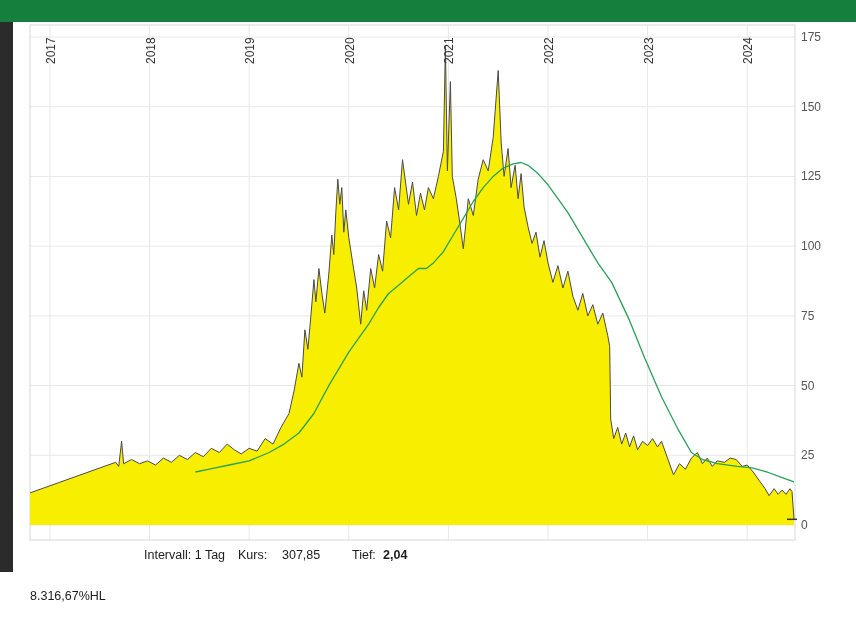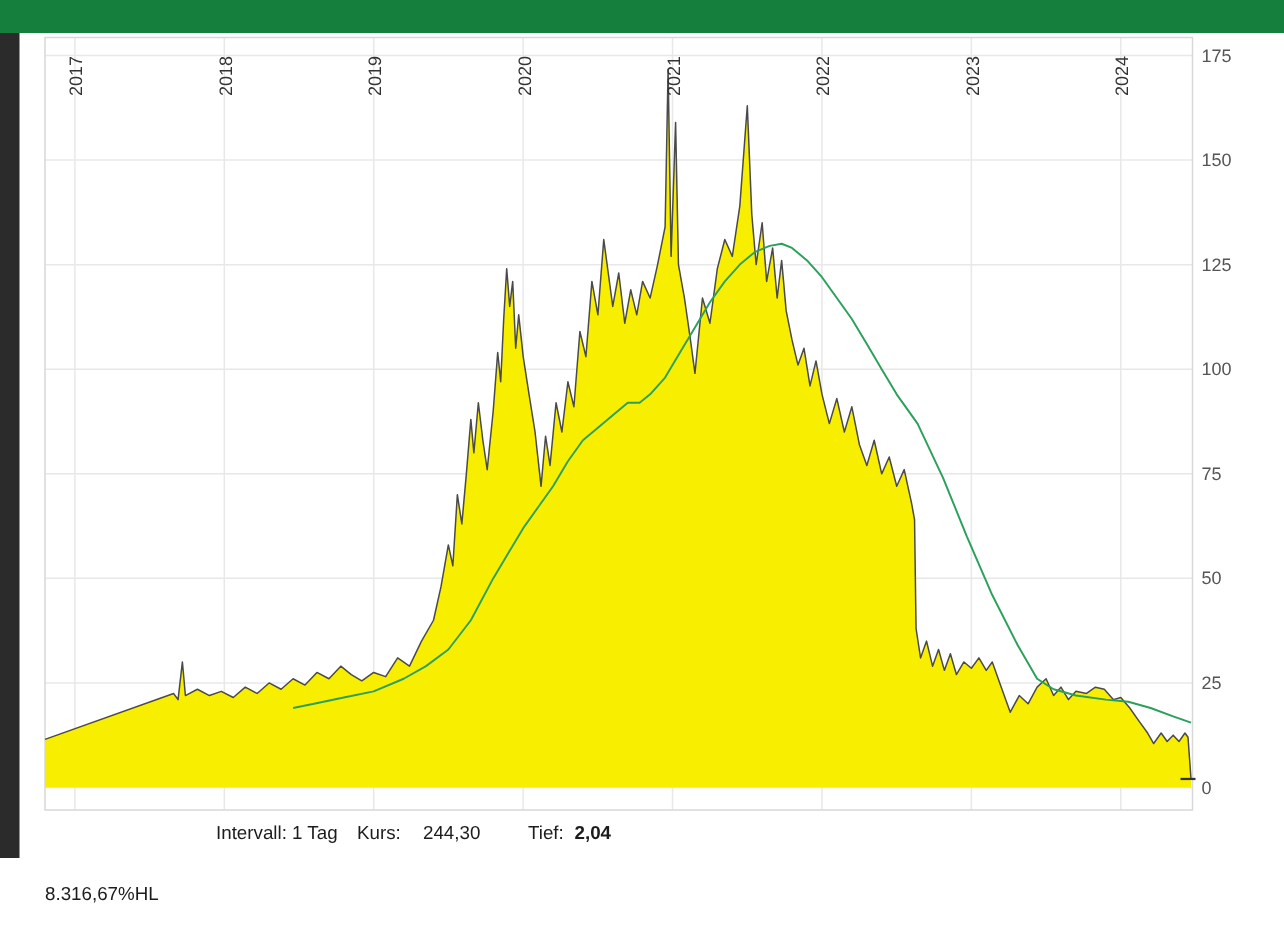--- a/index.html
+++ b/index.html
@@ -90,18 +90,18 @@
       </g>
     <g id="g-lasttick">
         <line x1="787" x2="797" y1="519.3113142857143" y2="519.3113142857143" stroke="#333" stroke-width="1.5"></line>
       </g>
   </svg>
 
   <div class="status-bar">
     <span class="st-change">8.316,67%HL</span>
     <span class="st-interval">Intervall: 1 Tag</span>
     <span class="st-high-label">Kurs:</span>
-    <span class="st-high-value">244,30</span>
+    <span class="st-high-value">307,85</span>
     <span class="st-low-label">Tief:</span>
     <span class="st-low-value">2,04</span>
   </div>
 
 </div>
 
 </body></html>

